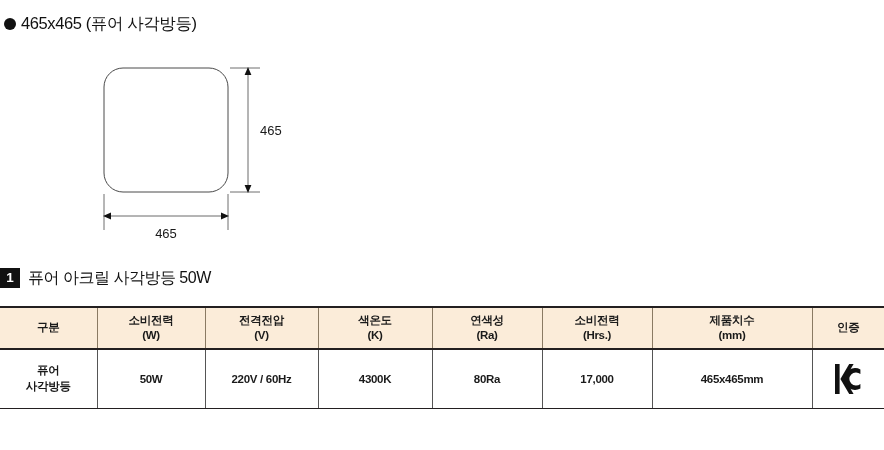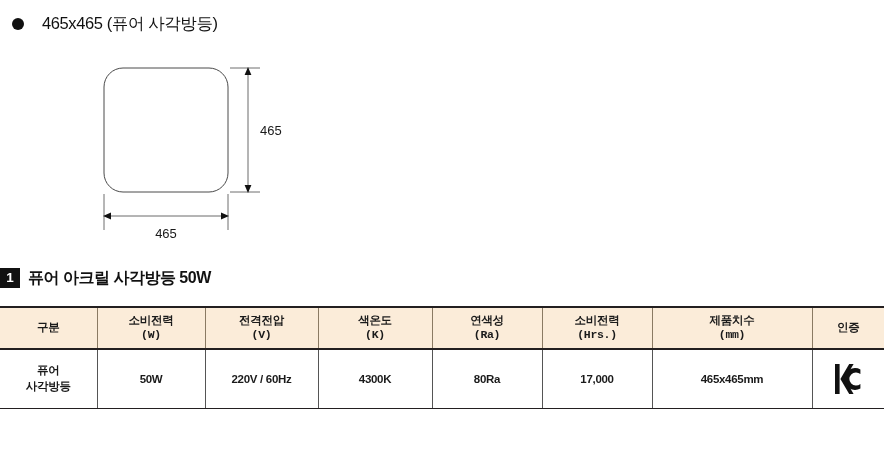--- a/index.html
+++ b/index.html
@@ -12,25 +12,25 @@
     height: 450px;
     position: relative;
     font-family: "Liberation Sans", "DejaVu Sans", sans-serif;
     color: #1a1a1a;
     overflow: hidden;
   }
 
   
   .top-heading {
     position: absolute;
-    left: 12px;
+    left: 4px;
     top: 10px;
     display: flex;
     align-items: center;
-    gap: 18px;
+    gap: 5px;
     height: 28px;
   }
   .bullet-dot {
     width: 12px;
     height: 12px;
     border-radius: 50%;
     background: #111111;
     display: block;
   }
   .top-heading-text {
@@ -68,21 +68,21 @@
     color: #ffffff;
     font-size: 13.5px;
     font-weight: 700;
     display: flex;
     align-items: center;
     justify-content: center;
     line-height: 1;
   }
   .section-title-text {
     font-size: 16px;
-    font-weight: 700;
+    font-weight: 400;
     letter-spacing: -0.5px;
     color: #111111;
     white-space: nowrap;
   }
 
   
   .spec-table {
     position: absolute;
     left: 0px;
     top: 306px;
@@ -93,21 +93,20 @@
   .spec-table th,
   .spec-table td {
     text-align: center;
     vertical-align: middle;
     padding: 0;
     font-size: 11.5px;
     letter-spacing: -0.3px;
   }
   .spec-table thead tr {
     background: #fbecd9;
-    font-family: Liberation Mono, monospace;
   }
   .spec-table th {
     height: 40px;
     font-weight: 700;
     color: #1a1a1a;
     border-top: 2px solid #231f20;
     border-bottom: 2px solid #231f20;
     border-right: 1px solid #8a7a63;
   }
   .spec-table th:last-child { border-right: none; }

